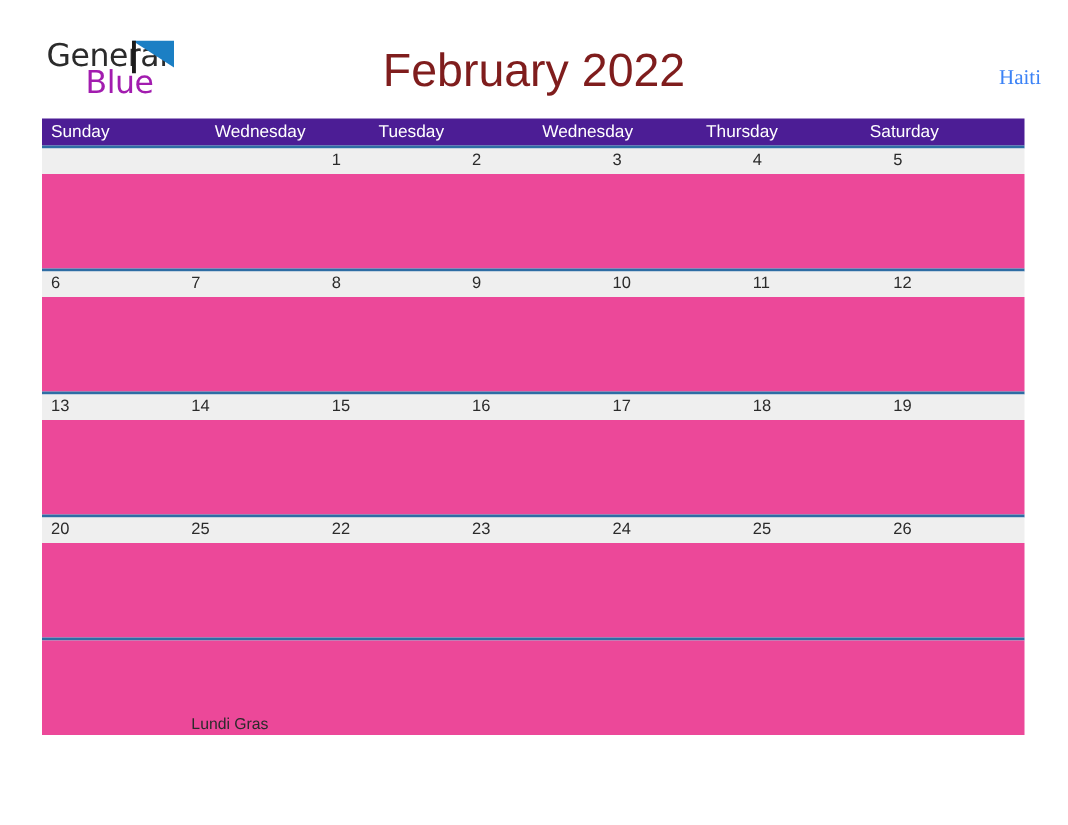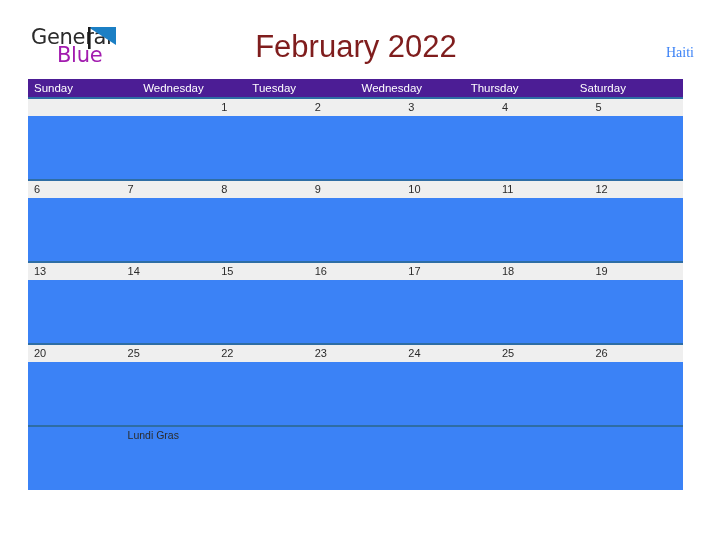--- a/index.html
+++ b/index.html
@@ -121,21 +121,22 @@
     line-height: 17px;
     color: #2b2b2b;
     padding-left: 6px;
     box-sizing: border-box;
     font-family: "Liberation Sans", sans-serif;
   }
 
   .event-band {
     display: flex;
     height: 63px;
-    background: #3b82f6;
+    background: #ec4899;
+    align-items: flex-end;
   }
   .event-cell {
     flex: 1 1 0;
     padding: 2px 4px 0 6px;
     box-sizing: border-box;
     font-size: 10.5px;
     line-height: 13px;
     color: #2b2b2b;
     font-family: "Liberation Sans", sans-serif;
     overflow: hidden;

